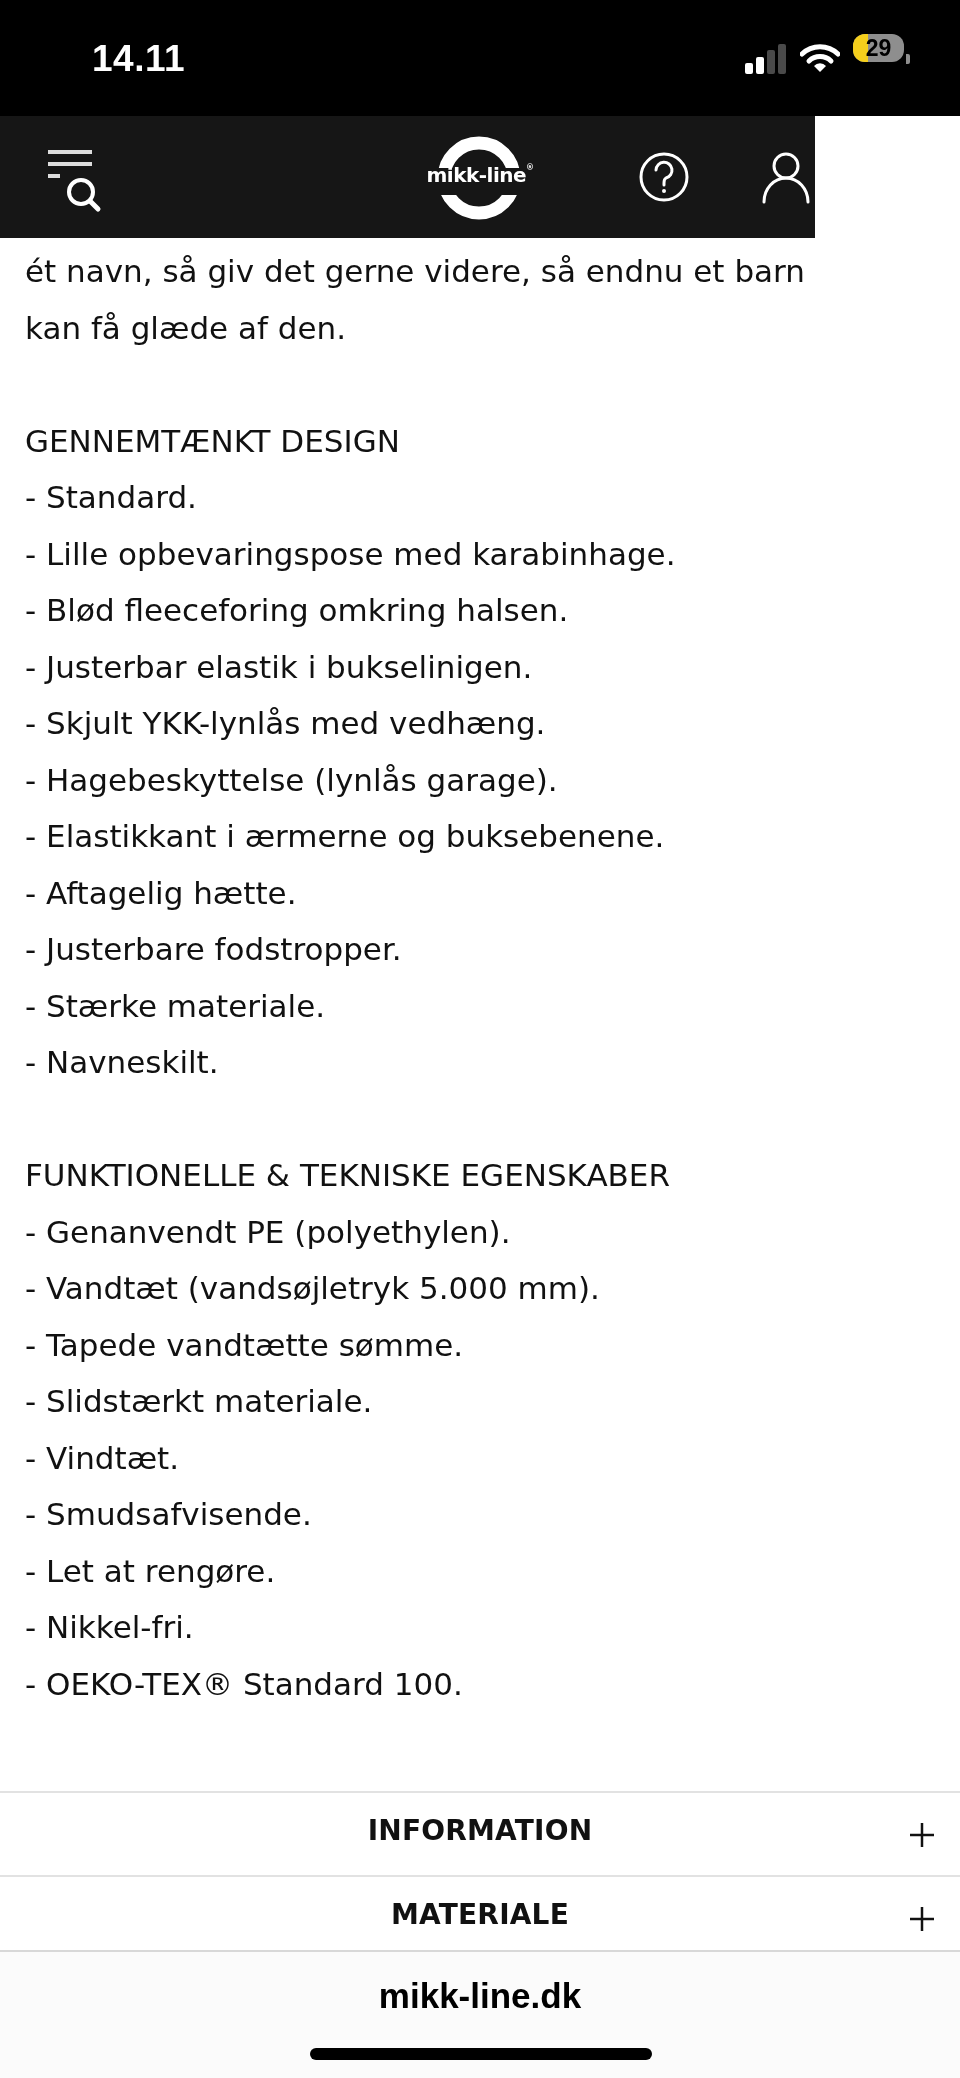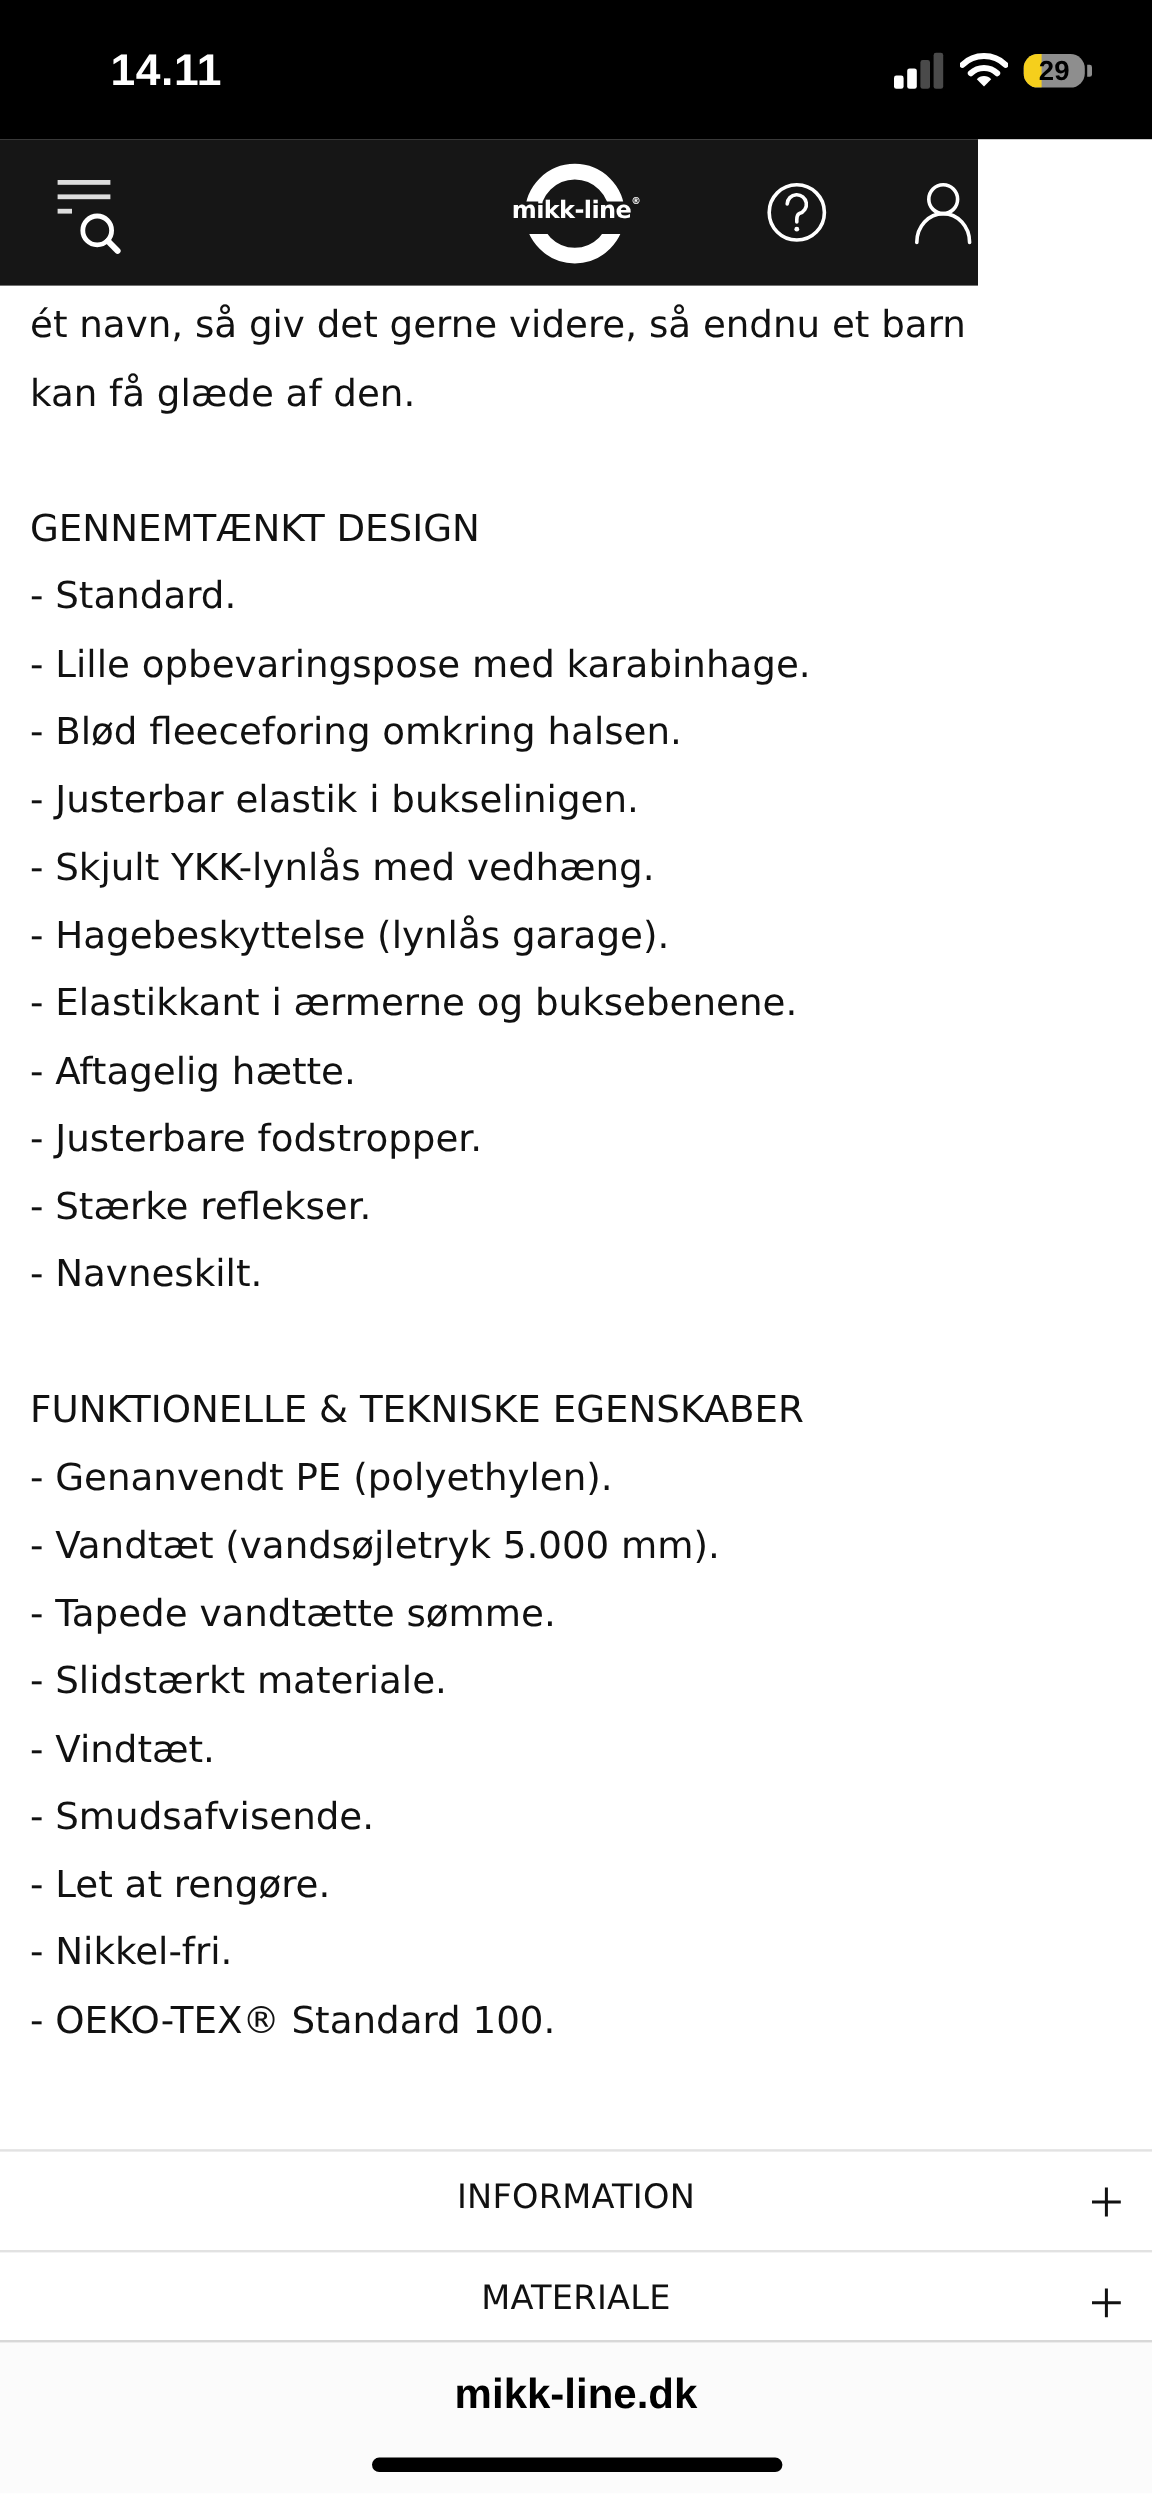--- a/index.html
+++ b/index.html
@@ -5,39 +5,39 @@
   * { box-sizing: border-box; margin: 0; padding: 0; }
   html, body { width: 960px; height: 2078px; overflow: hidden; background: #ffffff; }
   body { position: relative; font-family: "DejaVu Sans", sans-serif; color: #111111; }
 
   
   .status-bar { position: absolute; left: 0; top: 0; width: 960px; height: 116px; background: #000000; }
   .status-time { position: absolute; left: 92px; top: 38px; font-family: "Liberation Sans", sans-serif; font-weight: bold; font-size: 37px; color: #ffffff; letter-spacing: 0.5px; }
   .signal { position: absolute; left: 745px; top: 44px; width: 42px; height: 30px; }
   .signal span { position: absolute; bottom: 0; width: 8px; border-radius: 2px; }
   .wifi { position: absolute; left: 800px; top: 43px; width: 40px; height: 30px; }
-  .battery { position: absolute; left: 853px; top: 45px; width: 51px; height: 28px; border-radius: 12px; background: #8e8e8e; overflow: hidden; }
+  .battery { position: absolute; left: 853px; top: 34px; width: 51px; height: 28px; border-radius: 12px; background: #8e8e8e; overflow: hidden; }
   .battery-fill { position: absolute; left: 0; top: 0; height: 100%; background: #f5cf1c; }
   .battery-text { position: absolute; left: 0; top: 0; width: 100%; height: 100%; text-align: center; font-family: "Liberation Sans", sans-serif; font-weight: bold; font-size: 23px; line-height: 28px; color: #000000; }
   .battery-cap { position: absolute; left: 906px; top: 54px; width: 4px; height: 10px; border-radius: 0 2px 2px 0; background: #8e8e8e; }
 
   
   .nav-bar { position: absolute; left: 0; top: 116px; width: 815px; height: 122px; background: #161616; }
   .nav-btn { position: absolute; display: block; }
   .logo { position: absolute; left: 418px; top: 14px; width: 124px; height: 96px; }
   .logo-text { position: absolute; left: 0; top: 33px; width: 124px; text-align: center; color: #ffffff; font-family: "DejaVu Sans", sans-serif; font-weight: bold; font-size: 20px; letter-spacing: -0.5px; }
   .logo-reg { font-size: 8px; vertical-align: top; }
 
   
   .content { position: absolute; left: 25px; top: 243px; width: 920px; font-family: "DejaVu Sans", sans-serif; font-size: 31px; line-height: 56.5px; color: #111111; }
   .content p { white-space: nowrap; }
   .spacer { height: 56.5px; }
 
   
-  .accordion { position: absolute; left: 0; top: 1791px; width: 960px; }
+  .accordion { position: absolute; left: 0; top: 1791px; width: 960px; font-weight: bold; }
   .acc-row { position: relative; width: 960px; height: 84px; border-top: 2px solid #e2e2e2; }
   .acc-row.second { height: 75px; }
   .acc-label { position: absolute; left: 0; width: 960px; top: 21px; text-align: center; font-family: "DejaVu Sans", sans-serif; font-size: 28px; color: #111111; letter-spacing: 0.2px; }
   .acc-plus { position: absolute; left: 906px; top: 26px; width: 32px; height: 32px; }
 
   
   .browser-bar { position: absolute; left: 0; top: 1950px; width: 960px; height: 128px; background: #fbfbfb; border-top: 2px solid #d8d8d8; padding-left: 40px; }
   .url { position: absolute; left: 0; width: 960px; top: 24px; text-align: center; font-family: "Liberation Sans", sans-serif; font-weight: bold; font-size: 35px; color: #000000; }
   .home-indicator { position: absolute; left: 310px; top: 96px; width: 342px; height: 12px; border-radius: 6px; background: #000000; }
 </style>
@@ -121,21 +121,21 @@
   <p>GENNEMTÆNKT DESIGN</p>
   <p>- Standard.</p>
   <p>- Lille opbevaringspose med karabinhage.</p>
   <p>- Blød fleeceforing omkring halsen.</p>
   <p>- Justerbar elastik i bukselinigen.</p>
   <p>- Skjult YKK-lynlås med vedhæng.</p>
   <p>- Hagebeskyttelse (lynlås garage).</p>
   <p>- Elastikkant i ærmerne og buksebenene.</p>
   <p>- Aftagelig hætte.</p>
   <p>- Justerbare fodstropper.</p>
-  <p>- Stærke reflekser.</p>
+  <p>- Stærke materiale.</p>
   <p>- Navneskilt.</p>
   <div class="spacer"></div>
 
   <p>FUNKTIONELLE &amp; TEKNISKE EGENSKABER</p>
   <p>- Genanvendt PE (polyethylen).</p>
   <p>- Vandtæt (vandsøjletryk 5.000 mm).</p>
   <p>- Tapede vandtætte sømme.</p>
   <p>- Slidstærkt materiale.</p>
   <p>- Vindtæt.</p>
   <p>- Smudsafvisende.</p>

